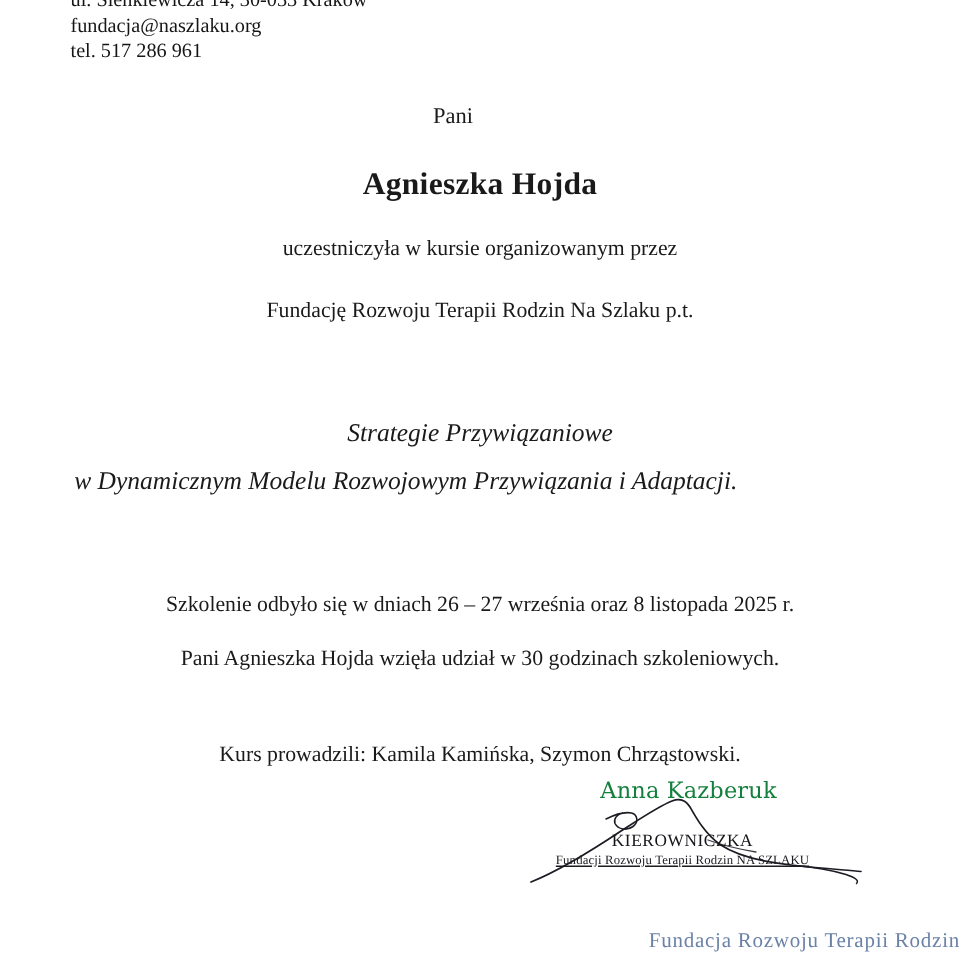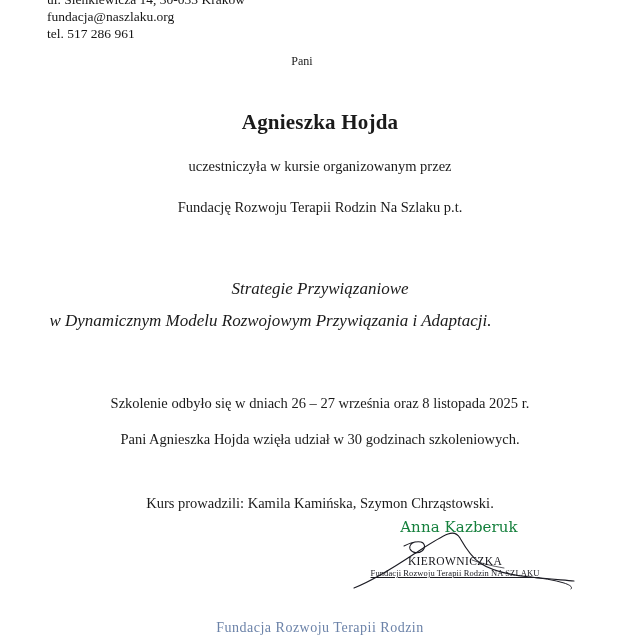--- a/index.html
+++ b/index.html
@@ -35,23 +35,23 @@
     overflow: hidden;
   }
 
   .line {
     white-space: nowrap;
     text-align: center;
   }
 
   .salutation {
     position: absolute;
-    top: 54px;
+    top: 70px;
     width: 604px;
-    font-size: 12px;
+    font-size: 15px;
   }
 
   .recipient {
     position: absolute;
     top: 110px;
     width: 640px;
     font-size: 21px;
     font-weight: bold;
     letter-spacing: 0.2px;
   }
@@ -167,20 +167,21 @@
     top: 618px;
     width: 640px;
     text-align: center;
     color: #6b82a8;
     font-size: 14px;
     line-height: 20px;
     letter-spacing: 0.5px;
   }
   .footer .f-line {
     white-space: nowrap;
+    text-align: right;
   }
   .footer .f-clipped {
     display: block;
     height: 18px;
     overflow: hidden;
   }
 </style>
 </head>
 <body>
 

